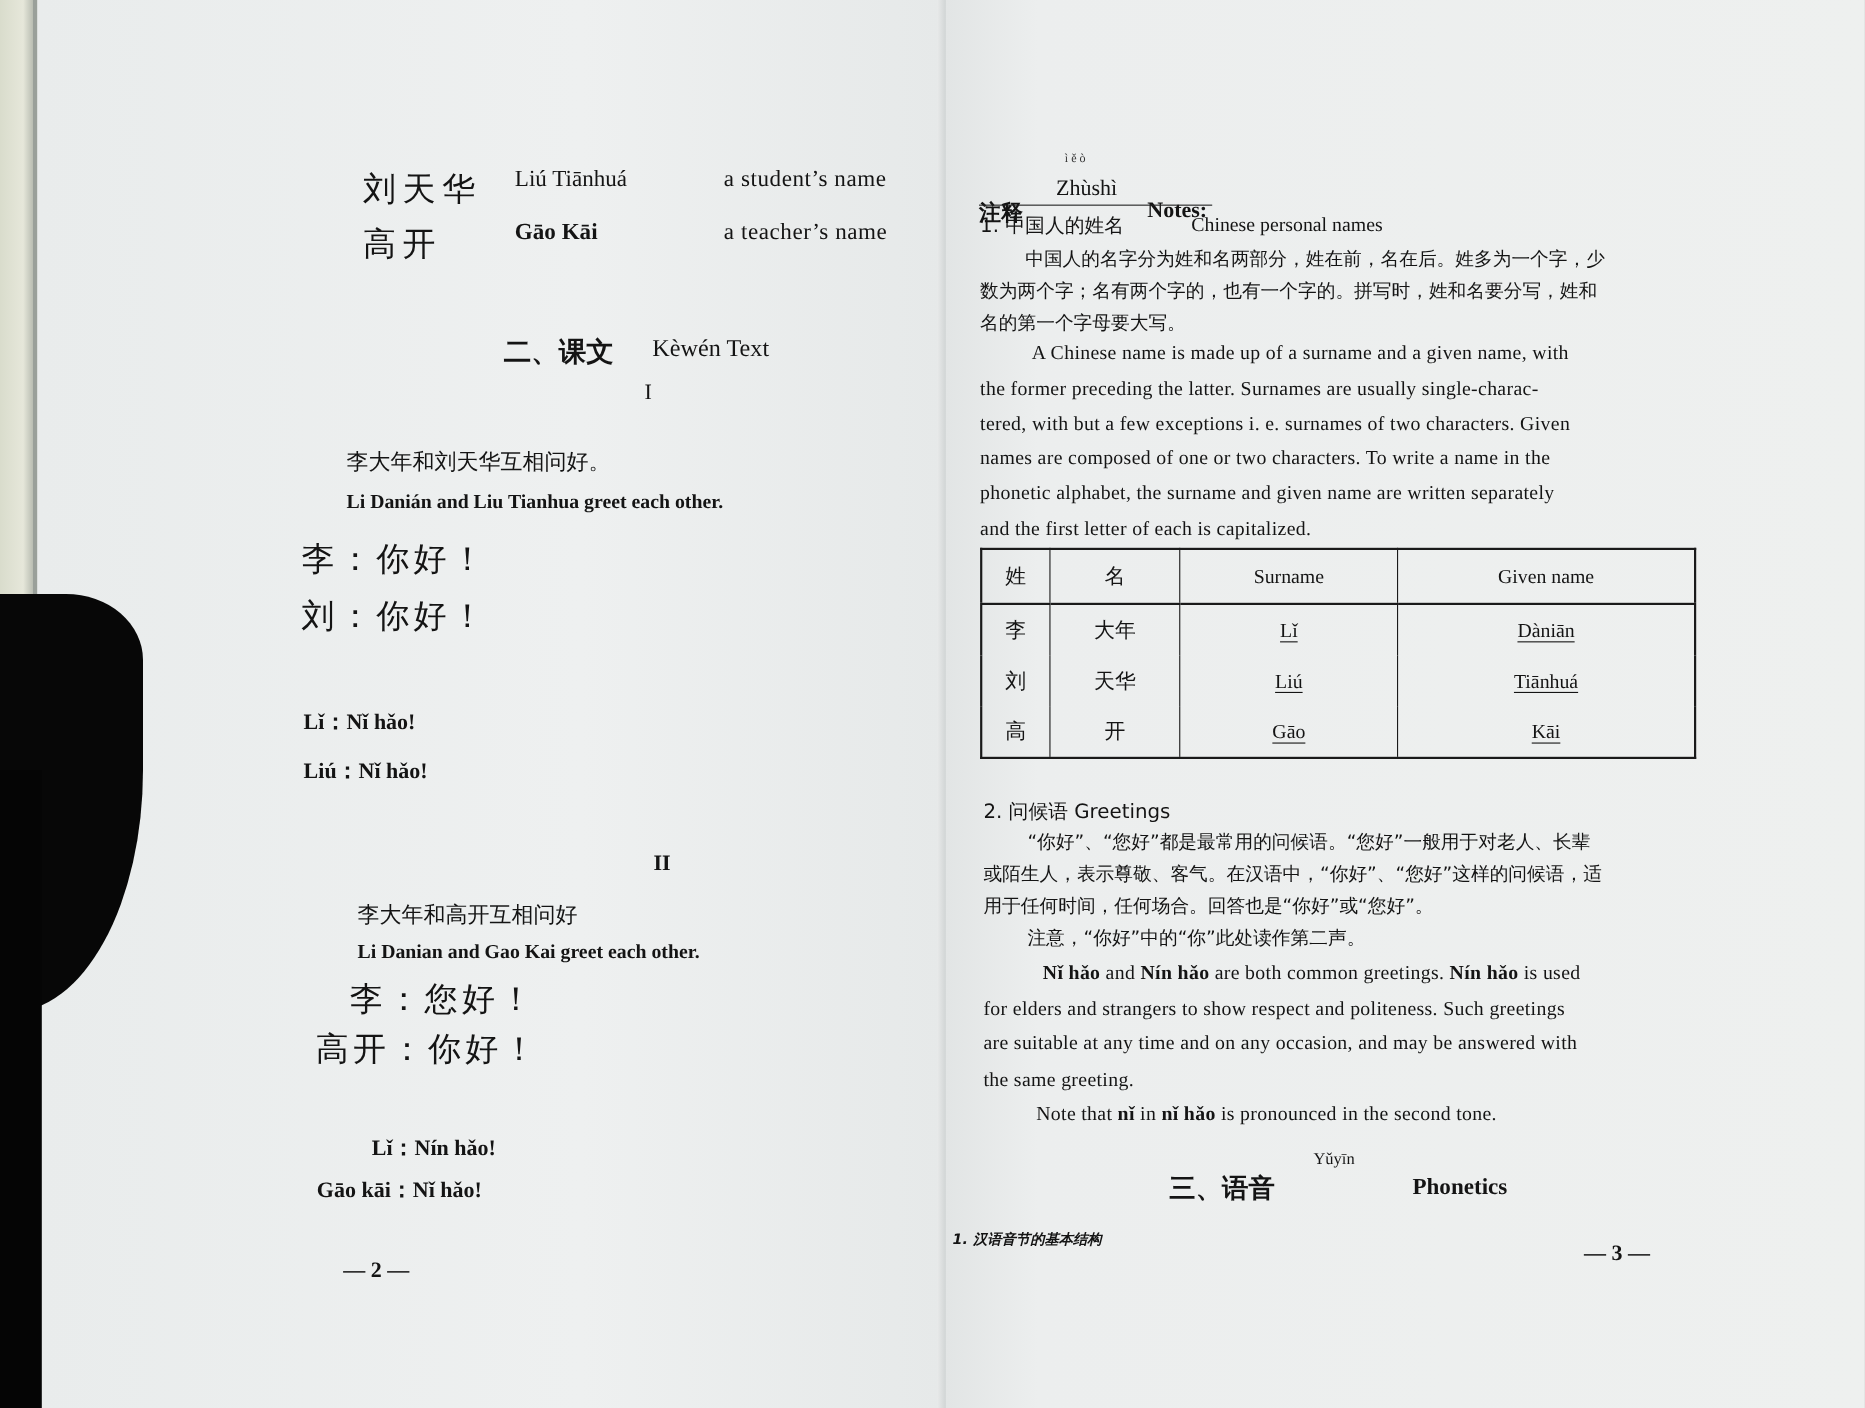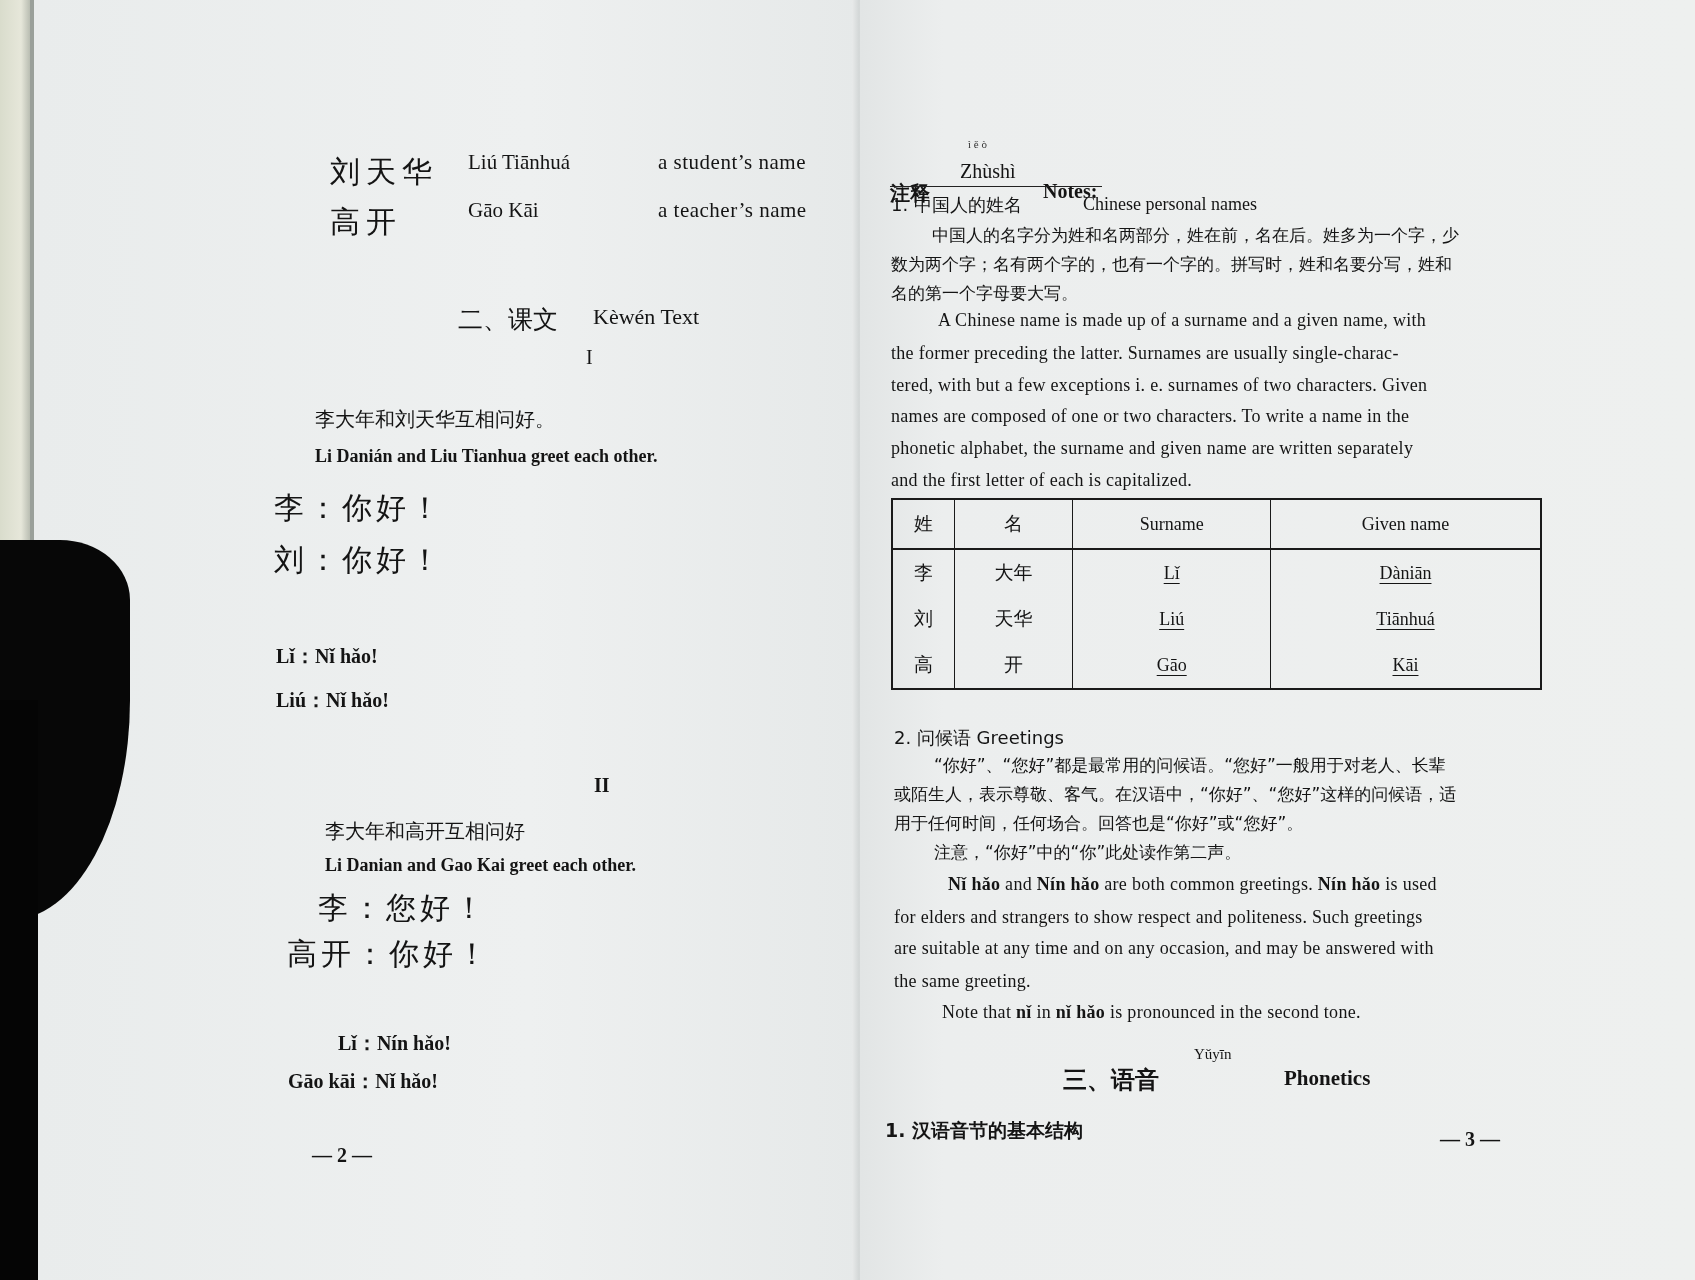--- a/index.html
+++ b/index.html
@@ -42,21 +42,21 @@
     background:#050505;
   }
   .abs { position:absolute; white-space:nowrap; }
   .cjk { font-family:"DejaVu Sans",sans-serif; }
   .b { font-weight:bold;margin-top:20px; }
 
   
   .vocab-cn { font-size:30px; letter-spacing:6px;text-align:right; }
   .vocab-py { font-size:21px; }
   .vocab-en { font-size:21px; letter-spacing:0.5px; }
-  .sec-head-cn { font-size:25px; font-weight:normal; }
+  .sec-head-cn { font-size:25px; font-weight:bold; }
   .sec-head-en { font-size:22px; }
   .roman { font-size:20px; }
   .sub-cn { font-size:20px; }
   .sub-en { font-size:18px; font-weight:bold; }
   .dialog-cn { font-size:30px; letter-spacing:4px; }
   .dialog-py { font-size:20px; font-weight:bold; }
   .page-num { font-size:20px; font-weight:bold; }
 
   
   .notes-title { font-size:20px; }
@@ -87,21 +87,21 @@
 
 <div class="page page-left"></div>
 <div class="gutter"></div>
 <div class="page page-right"></div>
 
 <div>
   <div class="abs cjk vocab-cn" style="left:330px;top:152px;">刘天华</div>
   <div class="abs vocab-py" style="left:468px;top:150px;">Liú Tiānhuá</div>
   <div class="abs vocab-en" style="left:658px;top:150px;">a student’s name</div>
   <div class="abs cjk vocab-cn" style="left:330px;top:202px;">高开</div>
-  <div class="abs vocab-py" style="left:468px;top:198px;">Gāo Kāi</div>
+  <div class="abs vocab-py" style="left:468px;top:198px;font-weight:bold;">Gāo Kāi</div>
   <div class="abs vocab-en" style="left:658px;top:198px;">a teacher’s name</div>
 </div>
 
 <div class="abs cjk sec-head-cn" style="left:458px;top:303px;">二、课文</div>
 <div class="abs sec-head-en" style="left:593px;top:304px;">Kèwén Text</div>
 
 <div class="abs roman" style="left:586px;top:346px;">I</div>
 <div class="abs cjk sub-cn" style="left:315px;top:406px;">李大年和刘天华互相问好。</div>
 <div class="abs sub-en" style="left:315px;top:446px;">Li Danián and Liu Tianhua greet each other.</div>
 <div class="abs cjk dialog-cn" style="left:274px;top:488px;">李：你好！</div>
@@ -182,18 +182,18 @@
 <div class="abs rp-en" style="left:894px;top:907px;">for elders and strangers to show respect and politeness.  Such greetings</div>
 <div class="abs rp-en" style="left:894px;top:938px;">are suitable at any time and on any occasion, and may be answered with</div>
 <div class="abs rp-en" style="left:894px;top:971px;">the same greeting.</div>
 <div class="abs rp-en" style="left:942px;top:1002px;">
   <span>Note that </span><b>nǐ</b><span> in </span><b>nǐ hǎo</b><span> is pronounced in the second tone.</span>
 </div>
 
 <div class="abs cjk b" style="left:1063px;top:1044px;font-size:24px;">三、语音</div>
 <div class="abs" style="left:1194px;top:1046px;font-size:15px;">Yǔyīn</div>
 <div class="abs b" style="left:1284px;top:1046px;font-size:21px;">Phonetics</div>
-<div class="abs cjk b" style="left:885px;top:1098px;font-size:19px;">1. 汉语音节的基本结构</div>
+<div class="abs cjk b" style="left:866px;top:1098px;font-size:13px;font-style:italic;">1. 汉语音节的基本结构</div>
 
 <div class="abs page-num" style="left:1440px;top:1128px;">— 3 —</div>
 
 <div class="finger"></div>
 <div class="finger2"></div>
 
 </body></html>

